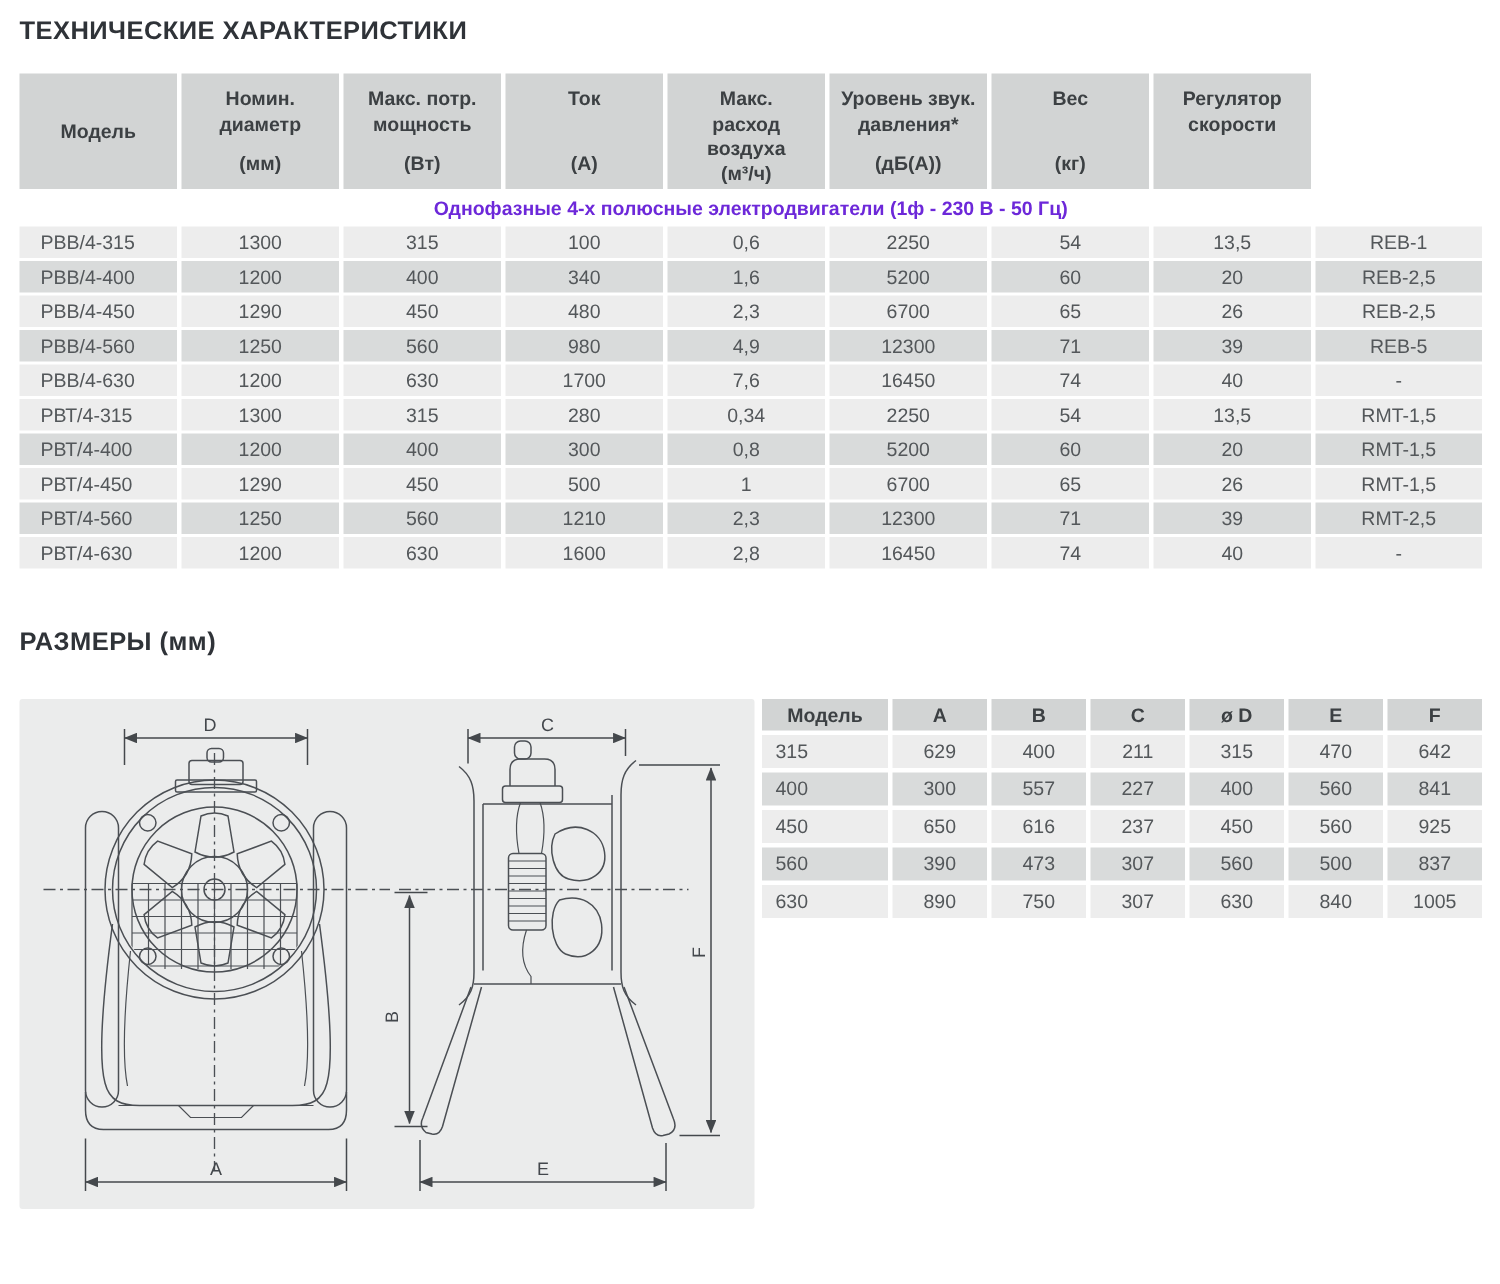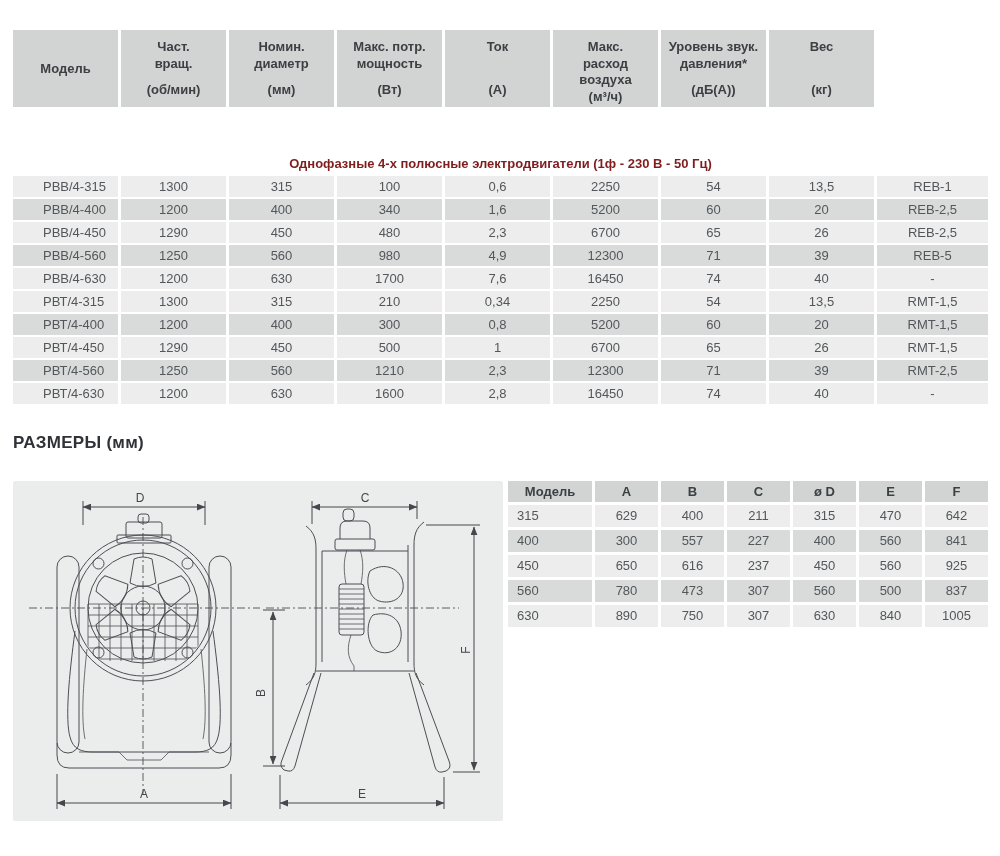--- a/index.html
+++ b/index.html
@@ -24,31 +24,31 @@
   .hcell {
     background:#d2d4d4; height:77px;
     display:flex; flex-direction:column; justify-content:space-between; align-items:center;
     text-align:center; padding:9px 1px 8px;
     font-size:13px; font-weight:bold; color:#3c4043; line-height:1.28;
     white-space:pre-line;
   }
   .hcell.center { justify-content:center; }
   .band {
     grid-column:1 / -1; height:21px; line-height:21px; text-align:center;
-    font-size:13px; font-weight:bold; color:#7f1d1d; background:#fff;margin-top:44px;
+    font-size:13px; font-weight:bold; color:#6d28d9; background:#fff;
   }
   .cell {
     height:21px; line-height:21px; font-size:13px; text-align:center; color:#53575a;
     overflow:hidden;
   }
   .cell.light { background:#ededed; }
   .cell.dark  { background:#d9dbdb; }
-  .cell.model { text-align:left; padding-left:30px; }
+  .cell.model { text-align:left; padding-left:14px; }
   
-  .dims-title { margin-top:29px; }
+  .dims-title { margin-top:39px; }
   .dims-row { margin-top:29px; display:flex; gap:5px; align-items:flex-start; }
   .draw-box { width:490px; height:340px; background:#ebecec; border-radius:2px; flex:none; }
   .dims-grid {
     width:480px; flex:none;
     display:grid; grid-template-columns:84px repeat(6,1fr);
     column-gap:3px; row-gap:3px;
   }
   .dhcell {
     background:#d2d4d4; height:21px; line-height:21px; text-align:center;
     font-size:13px; font-weight:bold; color:#3c4043;
@@ -60,29 +60,25 @@
   svg .thin { stroke:#4b4f54; stroke-width:.8; fill:none; }
   svg .dash { stroke:#4b4f54; stroke-width:.9; fill:none; stroke-dasharray:8 3 2 3; }
   svg .dim  { stroke:#44484c; stroke-width:1; fill:none; }
   svg .dim-label { font:12px "Liberation Sans", sans-serif; fill:#43474c; }
 </style>
 </head>
 <body>
 
 <div class="page">
 
+  <div class="h-title">ТЕХНИЧЕСКИЕ ХАРАКТЕРИСТИКИ</div>
 
   <div class="spec-grid">
     <div class="hcell center">
       <span>Модель</span>
-    </div>
-    <div class="hcell">
-      <span>Част.
-вращ.</span>
-      <span>(об/мин)</span>
     </div>
     <div class="hcell">
       <span>Номин.
 диаметр</span>
       <span>(мм)</span>
     </div>
     <div class="hcell">
       <span>Макс. потр.
 мощность</span>
       <span>(Вт)</span>
@@ -98,20 +94,25 @@
       <span>(м³/ч)</span>
     </div>
     <div class="hcell">
       <span>Уровень звук.
 давления*</span>
       <span>(дБ(А))</span>
     </div>
     <div class="hcell">
       <span>Вес</span>
       <span>(кг)</span>
+    </div>
+    <div class="hcell">
+      <span>Регулятор
+скорости</span>
+      <span></span>
     </div>
 
   <div class="band">Однофазные 4-х полюсные электродвигатели (1ф - 230 В - 50 Гц)</div>
       <div class="cell light model">РВВ/4-315</div>
       <div class="cell light">1300</div>
       <div class="cell light">315</div>
       <div class="cell light">100</div>
       <div class="cell light">0,6</div>
       <div class="cell light">2250</div>
       <div class="cell light">54</div>
@@ -149,21 +150,21 @@
       <div class="cell light">630</div>
       <div class="cell light">1700</div>
       <div class="cell light">7,6</div>
       <div class="cell light">16450</div>
       <div class="cell light">74</div>
       <div class="cell light">40</div>
       <div class="cell light">-</div>
       <div class="cell light model">РВТ/4-315</div>
       <div class="cell light">1300</div>
       <div class="cell light">315</div>
-      <div class="cell light">210</div>
+      <div class="cell light">280</div>
       <div class="cell light">0,34</div>
       <div class="cell light">2250</div>
       <div class="cell light">54</div>
       <div class="cell light">13,5</div>
       <div class="cell light">RMT-1,5</div>
       <div class="cell dark model">РВТ/4-400</div>
       <div class="cell dark">1200</div>
       <div class="cell dark">400</div>
       <div class="cell dark">300</div>
       <div class="cell dark">0,8</div>
@@ -341,21 +342,21 @@
         <div class="cell dark">560</div>
         <div class="cell dark">841</div>
         <div class="cell light model">450</div>
         <div class="cell light">650</div>
         <div class="cell light">616</div>
         <div class="cell light">237</div>
         <div class="cell light">450</div>
         <div class="cell light">560</div>
         <div class="cell light">925</div>
         <div class="cell dark model">560</div>
-        <div class="cell dark">780</div>
+        <div class="cell dark">390</div>
         <div class="cell dark">473</div>
         <div class="cell dark">307</div>
         <div class="cell dark">560</div>
         <div class="cell dark">500</div>
         <div class="cell dark">837</div>
         <div class="cell light model">630</div>
         <div class="cell light">890</div>
         <div class="cell light">750</div>
         <div class="cell light">307</div>
         <div class="cell light">630</div>

